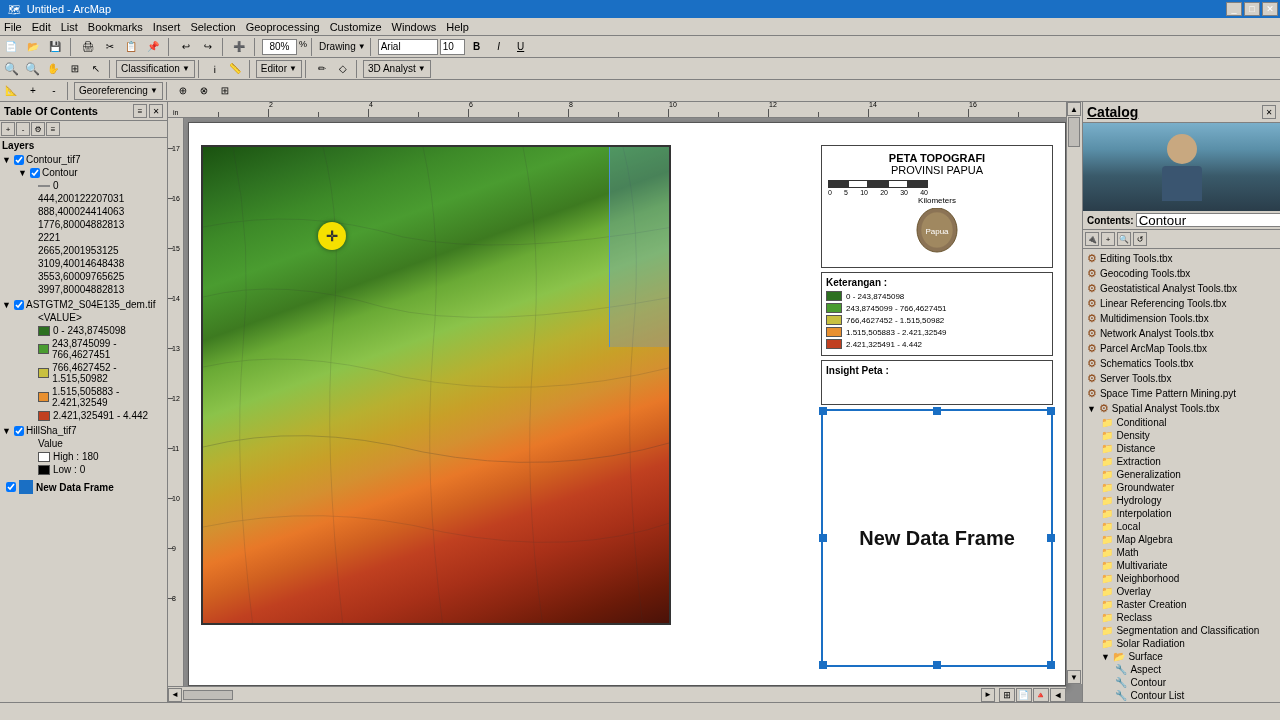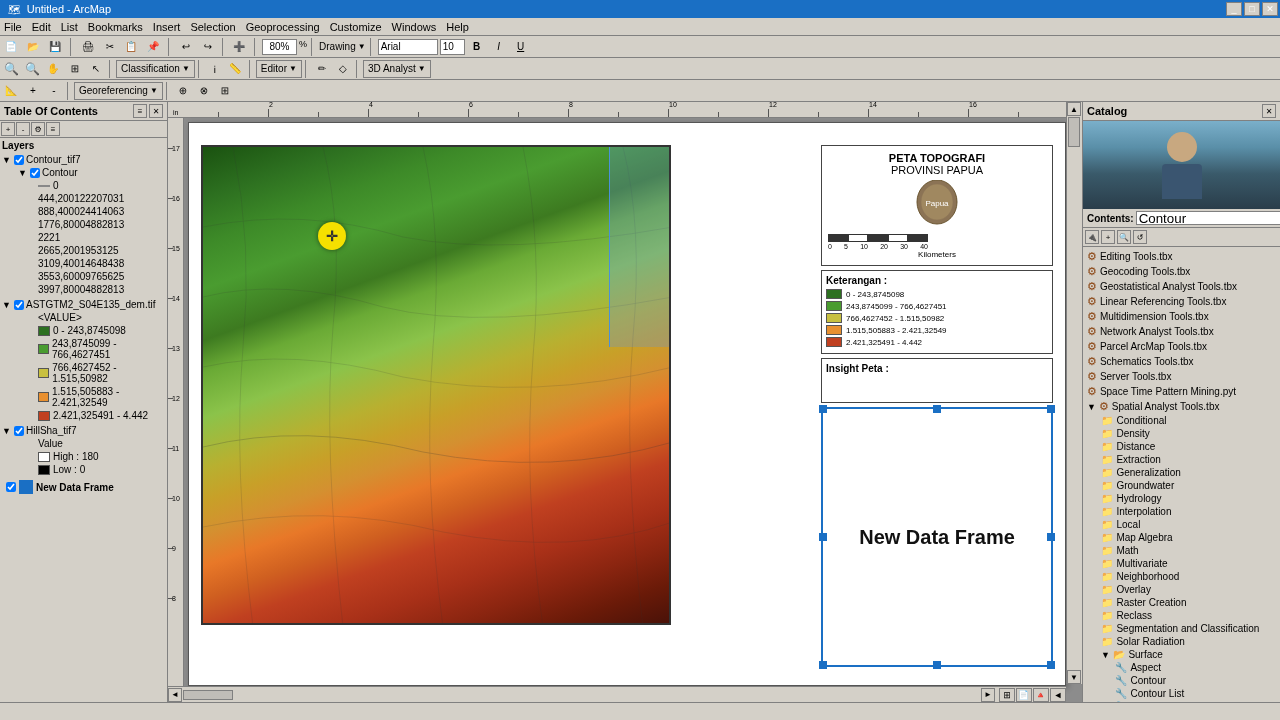--- a/index.html
+++ b/index.html
@@ -39,21 +39,21 @@
 
     
     .ruler-top { position: absolute; top: 0; left: 0; right: 0; height: 16px; background: #d4d0c8; border-bottom: 1px solid #808080; display: flex; align-items: flex-end; overflow: hidden; font-size: 8px; }
     .ruler-left { position: absolute; top: 16px; left: 0; width: 16px; bottom: 0; background: #d4d0c8; border-right: 1px solid #808080; }
     .legend-item { display: flex; align-items: center; gap: 4px; margin-bottom: 2px; font-size: 8px; }
     .legend-color { width: 16px; height: 10px; border: 1px solid #555; }
 
     
     .catalog-panel { width: 198px; background: #d4d0c8; border-left: 1px solid #808080; display: flex; flex-direction: column; }
     .catalog-header { background: #d4d0c8; border-bottom: 1px solid #808080; padding: 2px 4px; display: flex; align-items: center; justify-content: space-between; }
-    .catalog-title { font-size: 11px; font-weight: bold; }
+    .catalog-title { font-size: 14px; font-weight: bold; text-decoration: underline; }
     .catalog-location { display: flex; align-items: center; gap: 2px; padding: 2px 4px; border-bottom: 1px solid #808080; font-size: 10px; }
     .catalog-loc-label { font-weight: bold; }
     .catalog-loc-value { flex: 1; background: white; border: 1px solid #808080; padding: 0 2px; height: 14px; }
     .catalog-toolbar { padding: 2px; border-bottom: 1px solid #808080; display: flex; gap: 2px; }
     .catalog-body { flex: 1; overflow-y: auto; padding: 2px; font-size: 10px; }
     .catalog-item { display: flex; align-items: center; gap: 3px; padding: 1px 2px; cursor: pointer; }
 
     
     .status-bar { height: 18px; background: #d4d0c8; border-top: 1px solid #808080; display: flex; align-items: center; padding: 0 4px; font-size: 10px; }
 
@@ -377,49 +377,49 @@
             <span style="font-size:14px;color:#333;font-weight:bold;">✛</span>
           </div>
         </div>
       </div>
 
       <div style="position:absolute;top:22px;right:12px;width:232px;bottom:18px;display:flex;flex-direction:column;gap:4px;">
 
         <div style="background:white;border:1px solid #444;padding:6px;text-align:center;">
           <div style="font-size:11px;font-weight:bold;">PETA TOPOGRAFI</div>
           <div style="font-size:11px;font-weight:normal;margin-bottom:4px;">PROVINSI PAPUA</div>
-
-          <div style="display:flex;justify-content:center;margin:3px 0;">
-            <div style="width:44px;height:50px;position:relative;">
-              <svg width="44" height="50" viewBox="0 0 44 50">
-                <ellipse cx="22" cy="22" rx="20" ry="22" fill="#8b7355" stroke="#6a5530" stroke-width="1"></ellipse>
-                <ellipse cx="22" cy="22" rx="16" ry="18" fill="#a08860" stroke="#8b7355" stroke-width="0.5"></ellipse>
-                <text x="22" y="26" text-anchor="middle" font-size="8" fill="white">Papua</text>
-              </svg>
-            </div>
-          </div>
 
           <div style="margin-top:4px;">
             <div style="display:flex;height:8px;margin-bottom:1px;">
               <div style="width:20px;height:8px;background:#333;border:1px solid #333;"></div>
               <div style="width:20px;height:8px;background:white;border:1px solid #333;"></div>
               <div style="width:20px;height:8px;background:#333;border:1px solid #333;"></div>
               <div style="width:20px;height:8px;background:white;border:1px solid #333;"></div>
               <div style="width:20px;height:8px;background:#333;border:1px solid #333;"></div>
             </div>
             <div style="display:flex;justify-content:space-between;font-size:7px;width:100px;">
               <span>0</span>
               <span>5</span>
               <span>10</span>
               <span>20</span>
               <span>30</span>
               <span>40</span>
             </div>
             <div style="font-size:8px;text-align:center;">Kilometers</div>
           </div>
+
+          <div style="display:flex;justify-content:center;margin:3px 0;">
+            <div style="width:44px;height:50px;position:relative;">
+              <svg width="44" height="50" viewBox="0 0 44 50">
+                <ellipse cx="22" cy="22" rx="20" ry="22" fill="#8b7355" stroke="#6a5530" stroke-width="1"></ellipse>
+                <ellipse cx="22" cy="22" rx="16" ry="18" fill="#a08860" stroke="#8b7355" stroke-width="0.5"></ellipse>
+                <text x="22" y="26" text-anchor="middle" font-size="8" fill="white">Papua</text>
+              </svg>
+            </div>
+          </div>
         </div>
 
         <div style="background:white;border:1px solid #444;padding:4px;">
           <div style="font-size:10px;font-weight:bold;margin-bottom:3px;">Keterangan :</div>
           <div class="legend-item">
             <div class="legend-color" style="background:#2d7020;"></div>
             <span>0 - 243,8745098</span>
           </div>
           <div class="legend-item">
             <div class="legend-color" style="background:#4a9c30;"></div>

